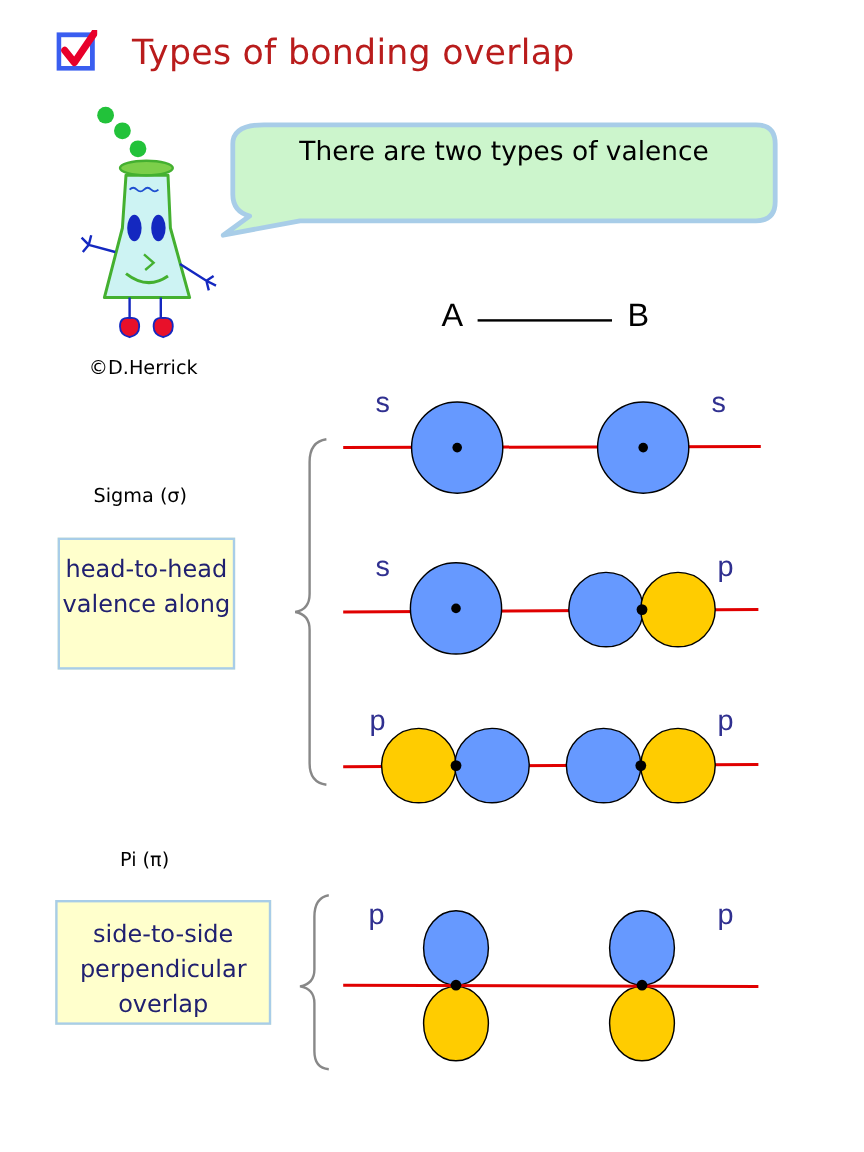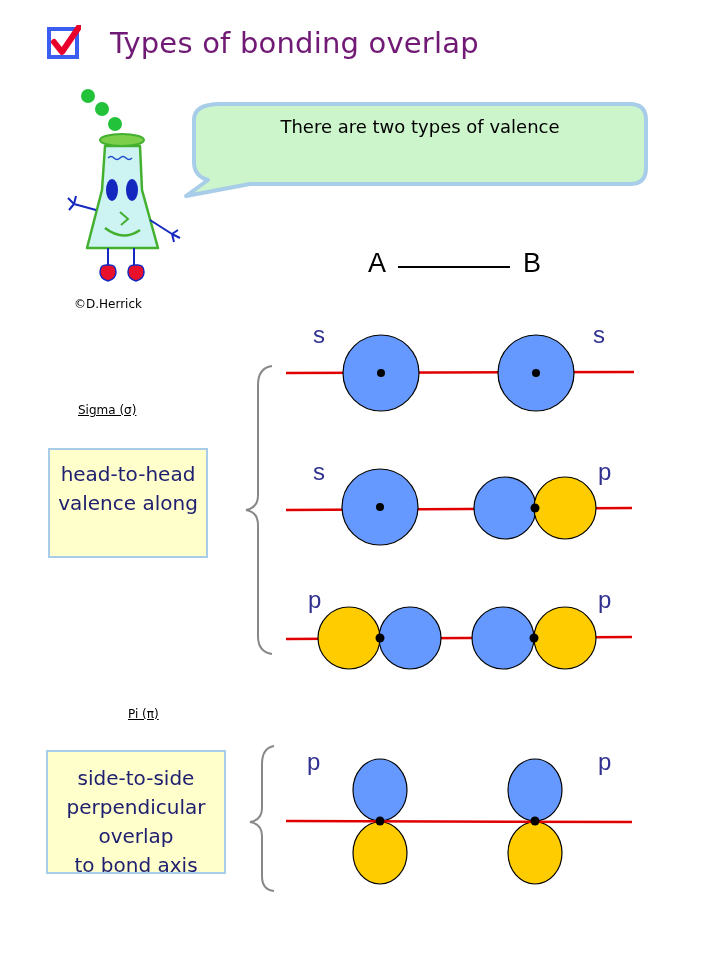--- a/index.html
+++ b/index.html
@@ -1,33 +1,33 @@
 <!DOCTYPE html>
 <html><head>
 <meta charset="utf-8">
 <style>
   html, body { margin:0; padding:0; background:#ffffff; }
   body { width:720px; height:960px; position:relative; overflow:hidden;
          font-family:"DejaVu Sans", sans-serif; }
   .abs { position:absolute; }
-  #title { left:110px; top:26px; font-size:29px; color:#701a75; white-space:nowrap; letter-spacing:0.2px; }
+  #title { left:110px; top:26px; font-size:29px; color:#b91c1c; white-space:nowrap; letter-spacing:0.2px; }
   #checkbox { left:47px; top:25px; width:34px; height:34px; }
   #bubble-svg { left:180px; top:100px; width:470px; height:100px; }
-  #bubble-text { left:200px; top:112px; width:440px; text-align:center; font-size:18px; line-height:30px; color:#000; }
+  #bubble-text { left:200px; top:112px; width:440px; text-align:center; font-size:22px; line-height:30px; color:#000; }
   #mascot { left:60px; top:80px; width:130px; height:210px; }
-  #credit { left:74px; top:297px; font-size:12px; color:#000; }
+  #credit { left:74px; top:297px; font-size:16px; color:#000; }
   #ab { left:360px; top:248px; width:200px; height:36px; }
   #ab .lbl { position:absolute; top:0; font-size:27px; font-family:"Liberation Sans", sans-serif; color:#000; }
-  .type-label { font-size:12px; color:#000; white-space:nowrap;text-decoration:underline; }
+  .type-label { font-size:16px; color:#000; white-space:nowrap; }
   .desc-box { background:#ffffcc; border:2px solid #a8cde8; text-align:center; color:#202070;
               font-size:20px; line-height:29px; box-sizing:border-box; }
   #sigma-label { left:78px; top:403px; }
-  #sigma-box { left:48px; top:448px; width:160px; height:110px; padding-top:10px; }
-  #pi-label { left:100px; top:707px;margin-left:28px; }
-  #pi-box { left:46px; top:750px; width:180px; height:124px; padding-top:12px; }
+  #sigma-box { left:48px; top:448px; width:148px; height:110px; padding-top:10px; }
+  #pi-label { left:100px; top:707px; }
+  #pi-box { left:46px; top:750px; width:180px; height:104px; padding-top:12px; }
   #diagram { left:0; top:0; width:720px; height:960px; }
   .orb-label { font-family:"Liberation Sans", sans-serif; font-size:24px; fill:#303090; }
 </style>
 </head>
 <body>
 
 <svg id="checkbox" class="abs" viewBox="0 0 34 34">
   <rect x="2" y="4" width="28" height="28" fill="#fff" stroke="#3a5ef0" stroke-width="4"></rect>
   <path d="M7 17 L15 27 L32 2" fill="none" stroke="#e8002a" stroke-width="6" stroke-linecap="round" stroke-linejoin="round"></path>
 </svg>
@@ -69,21 +69,20 @@
 <div id="sigma-box" class="abs desc-box">
   <div>head-to-head</div>
   <div>valence along</div>
 </div>
 
 <div id="pi-label" class="abs type-label">Pi (π)</div>
 <div id="pi-box" class="abs desc-box">
   <div>side-to-side</div>
   <div>perpendicular</div>
   <div>overlap</div>
-  <div>to bond axis</div>
 </div>
 
 <svg id="diagram" class="abs" viewBox="0 0 720 960">
 
   <path d="M272 366 Q258 368 258 385 L258 495 Q258 508 246 510 Q258 512 258 525 L258 636 Q258 652 272 654" fill="none" stroke="#888" stroke-width="2"></path>
   <path d="M274 746 Q262 748 262 764 L262 808 Q262 820 250 822 Q262 824 262 836 L262 876 Q262 890 274 891" fill="none" stroke="#888" stroke-width="2"></path>
 
   <g>
     <line x1="286" y1="373" x2="634" y2="372" stroke="#e00000" stroke-width="2.5"></line>
     <circle cx="381" cy="373" r="38" fill="#6699ff" stroke="#000" stroke-width="1.2"></circle>

